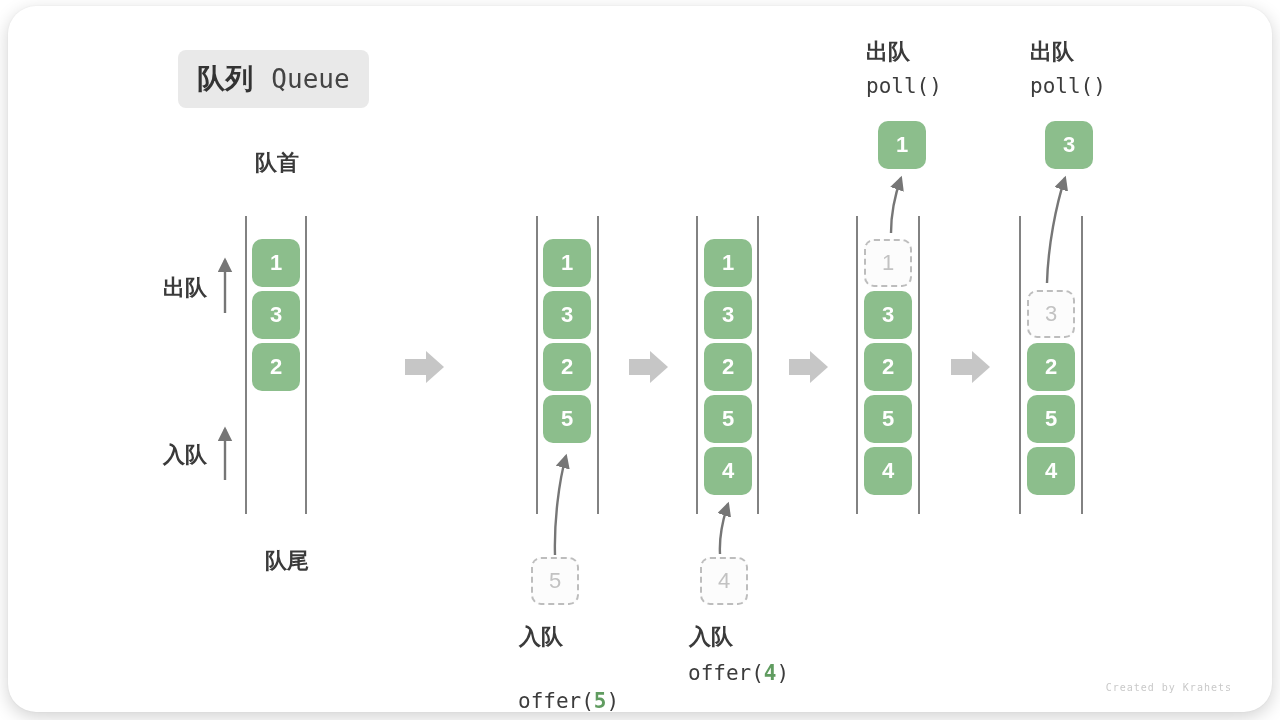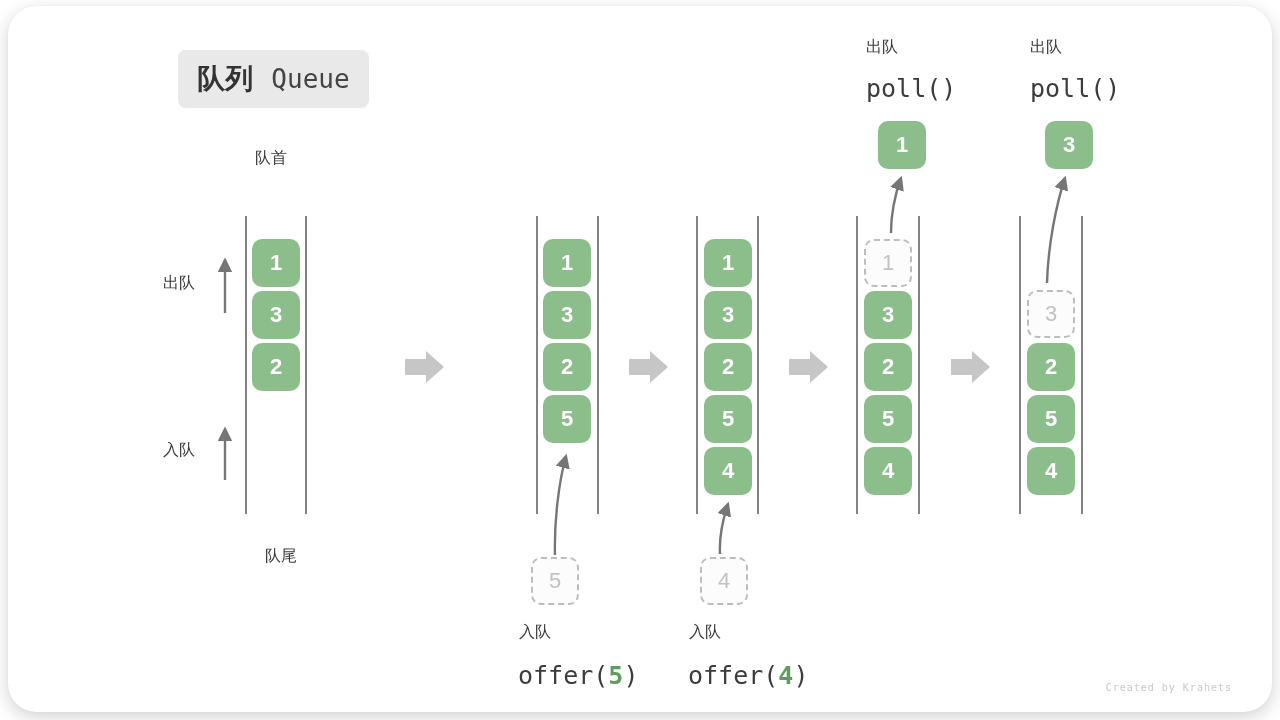--- a/index.html
+++ b/index.html
@@ -11,22 +11,22 @@
   *{margin:0;padding:0;box-sizing:border-box;}
   html,body{background:#ffffff;}
   .canvas{position:relative;width:1280px;height:720px;font-family:"Liberation Sans",sans-serif;overflow:hidden;}
   .card{position:absolute;left:8px;top:6px;width:1264px;height:706px;background:var(--card-bg);
         border-radius:28px;box-shadow:0 5px 18px rgba(0,0,0,.18),0 0 2px rgba(0,0,0,.06);}
   .layer{position:absolute;left:0;top:0;width:1280px;height:720px;}
   .title-box{position:absolute;left:170px;top:44px;width:191px;height:58px;background:var(--title-bg);
         border-radius:8px;display:flex;align-items:center;justify-content:center;gap:18px;}
   .title-zh{font-size:28px;font-weight:700;color:#333;}
   .title-en{font-size:26px;font-family:"DejaVu Sans Mono",monospace;color:#444;}
-  .zh-label{position:absolute;font-size:16px;font-weight:400;color:var(--label-text);white-space:nowrap;}
-  .code-label{position:absolute;font-size:25px;font-family:"DejaVu Sans Mono",monospace;color:var(--code-text);white-space:nowrap;}
+  .zh-label{position:absolute;font-size:22px;font-weight:700;color:var(--label-text);white-space:nowrap;}
+  .code-label{position:absolute;font-size:21px;font-family:"DejaVu Sans Mono",monospace;color:var(--code-text);white-space:nowrap;}
   .code-green{color:var(--code-green);font-weight:700;}
   .qbox{position:absolute;width:48px;height:48px;background:var(--box-green);border-radius:10px;
         display:flex;align-items:center;justify-content:center;color:var(--box-text);
         font-size:22px;font-weight:700;}
   .gbox{position:absolute;width:48px;height:48px;background:var(--ghost-bg);border:2px dashed var(--ghost-border);
         border-radius:10px;display:flex;align-items:center;justify-content:center;color:var(--ghost-text);
         font-size:22px;font-weight:400;}
   .watermark{position:absolute;right:40px;top:676px;font-size:10px;letter-spacing:1px;
         font-family:"DejaVu Sans Mono",monospace;color:var(--watermark);}
   .chan{stroke:var(--line);stroke-width:1.4;}
@@ -114,21 +114,21 @@
     <div class="qbox" style="left:244px;top:233px">1</div>
     <div class="qbox" style="left:244px;top:285px">3</div>
     <div class="qbox" style="left:244px;top:337px">2</div>
 
     <div class="qbox" style="left:535px;top:233px">1</div>
     <div class="qbox" style="left:535px;top:285px">3</div>
     <div class="qbox" style="left:535px;top:337px">2</div>
     <div class="qbox" style="left:535px;top:389px">5</div>
     <div class="gbox" style="left:523px;top:551px">5</div>
     <div class="zh-label" style="left:511px;top:616px">入队</div>
-    <div class="code-label" style="left:510px;top:655px"><span>offer(</span><span class="code-green">5</span><span>)</span></div>
+    <div class="code-label" style="left:510px;top:683px"><span>offer(</span><span class="code-green">5</span><span>)</span></div>
 
     <div class="qbox" style="left:696px;top:233px">1</div>
     <div class="qbox" style="left:696px;top:285px">3</div>
     <div class="qbox" style="left:696px;top:337px">2</div>
     <div class="qbox" style="left:696px;top:389px">5</div>
     <div class="qbox" style="left:696px;top:441px">4</div>
     <div class="gbox" style="left:692px;top:551px">4</div>
     <div class="zh-label" style="left:681px;top:616px">入队</div>
     <div class="code-label" style="left:680px;top:655px"><span>offer(</span><span class="code-green">4</span><span>)</span></div>
 

